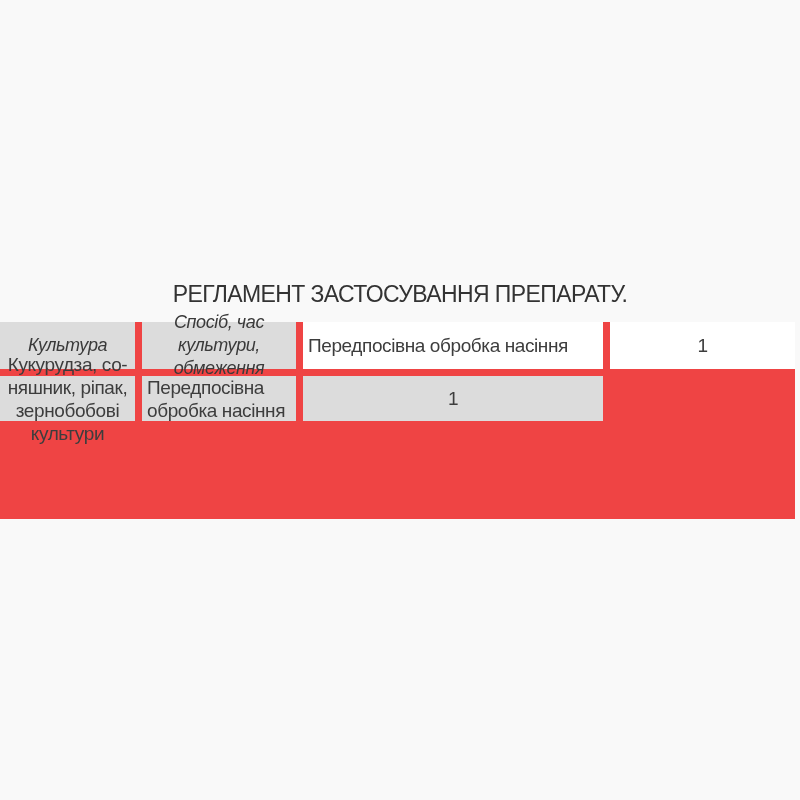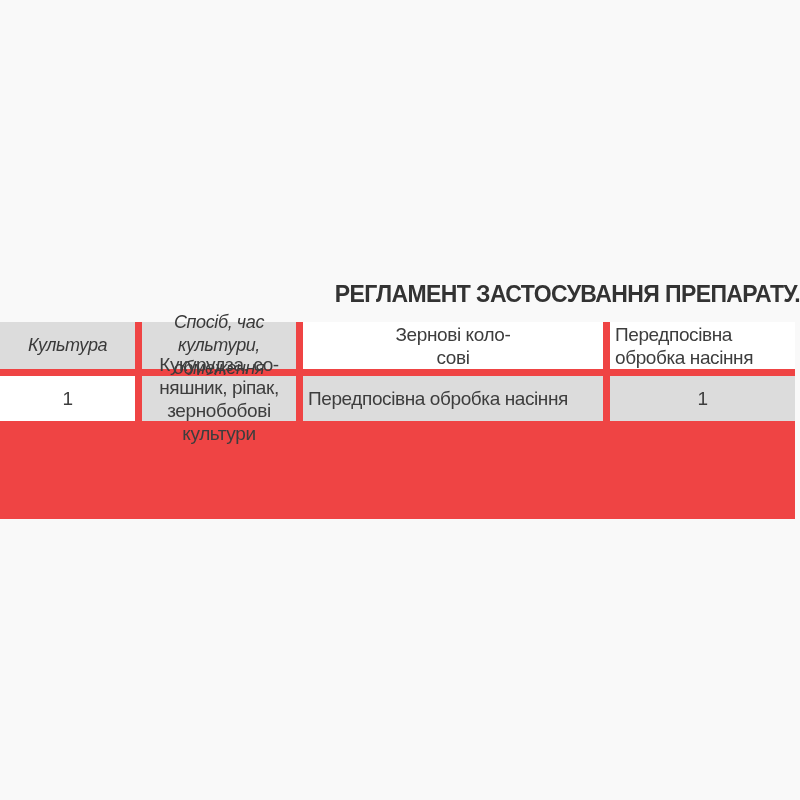--- a/index.html
+++ b/index.html
@@ -14,23 +14,23 @@
     color: #3d3d3d;
     position: relative;
     overflow: hidden;
   }
   .title {
     position: absolute;
     top: 281px;
     left: 0;
     width: 800px;
     margin: 0;
-    text-align: right;
+    text-align: center;
     font-size: 23px;
-    font-weight: bold;
+    font-weight: normal;
     letter-spacing: -0.6px;
     color: #333333;
   }
   .table {
     position: absolute;
     top: 322px;
     left: 0;
     width: 795px;
     display: grid;
     grid-template-columns: 135px 154px 300px 185px;
@@ -67,22 +67,20 @@
 </head>
 <body>
 
 <h1 class="title">РЕГЛАМЕНТ ЗАСТОСУВАННЯ ПРЕПАРАТУ.</h1>
 
 <div class="table">
 
   <div class="cell header gray">Культура</div>
   <div class="cell header gray">Спосіб, час культури, обмеження</div>
 
-  <div class="cell">Зернові коло-
-сові</div>
   <div class="cell left">Передпосівна обробка насіння</div>
   <div class="cell">1</div>
 
   <div class="cell gray">Кукурудза, со-
 няшник, ріпак,
 зернобобові
 культури</div>
   <div class="cell gray left">Передпосівна обробка насіння</div>
   <div class="cell gray">1</div>
 

